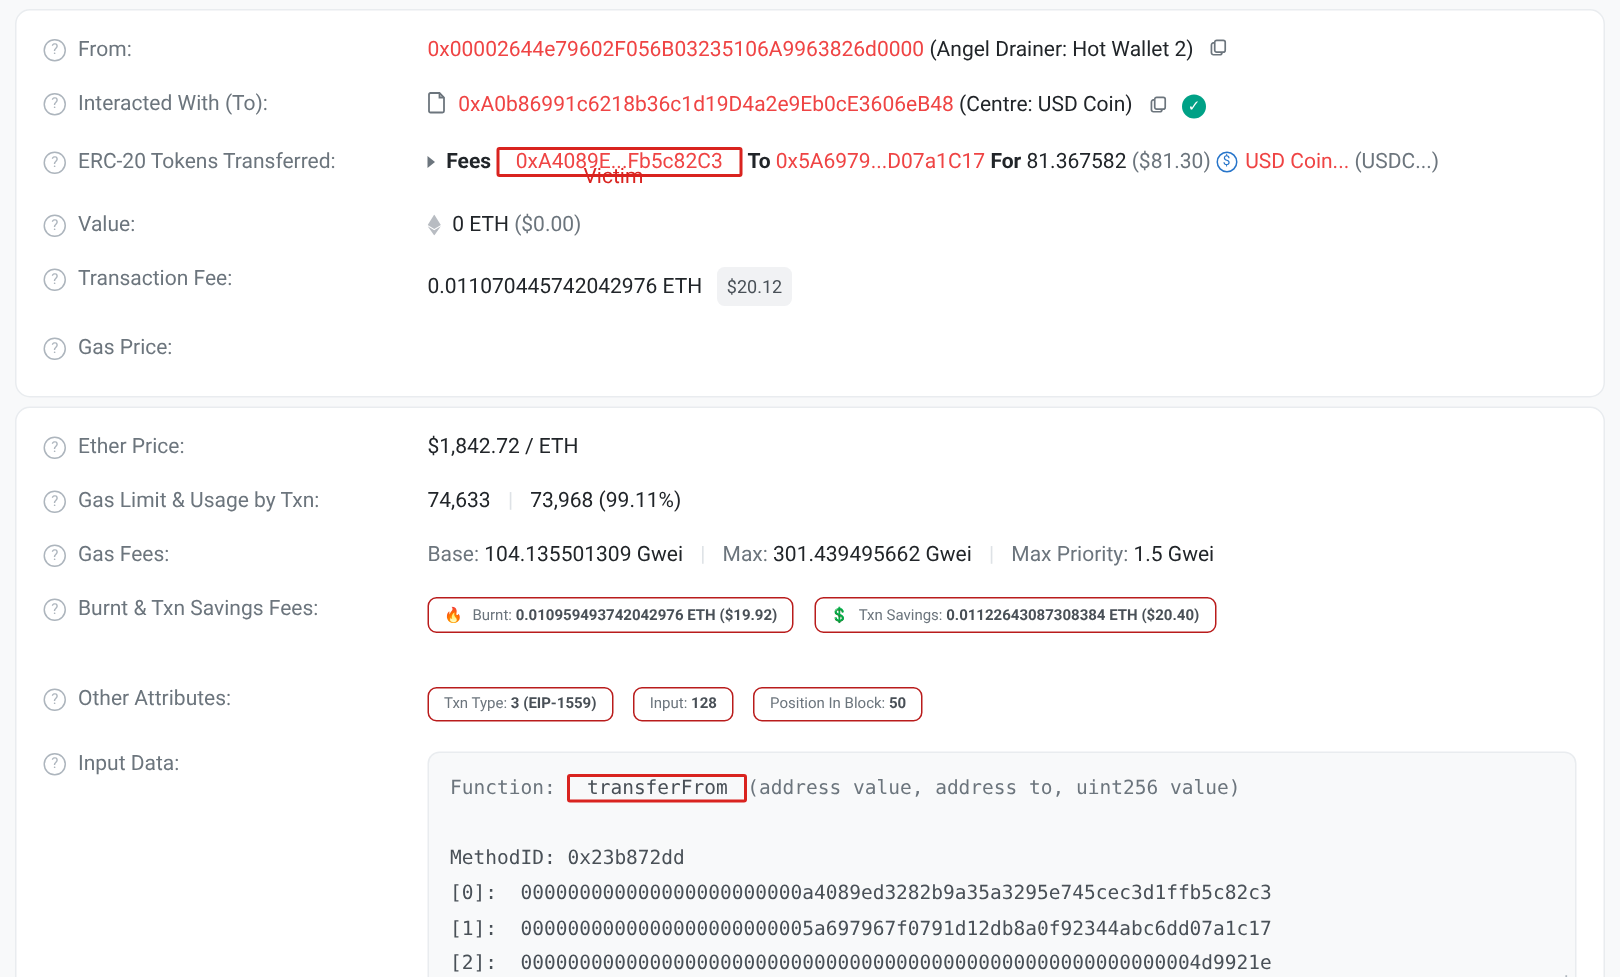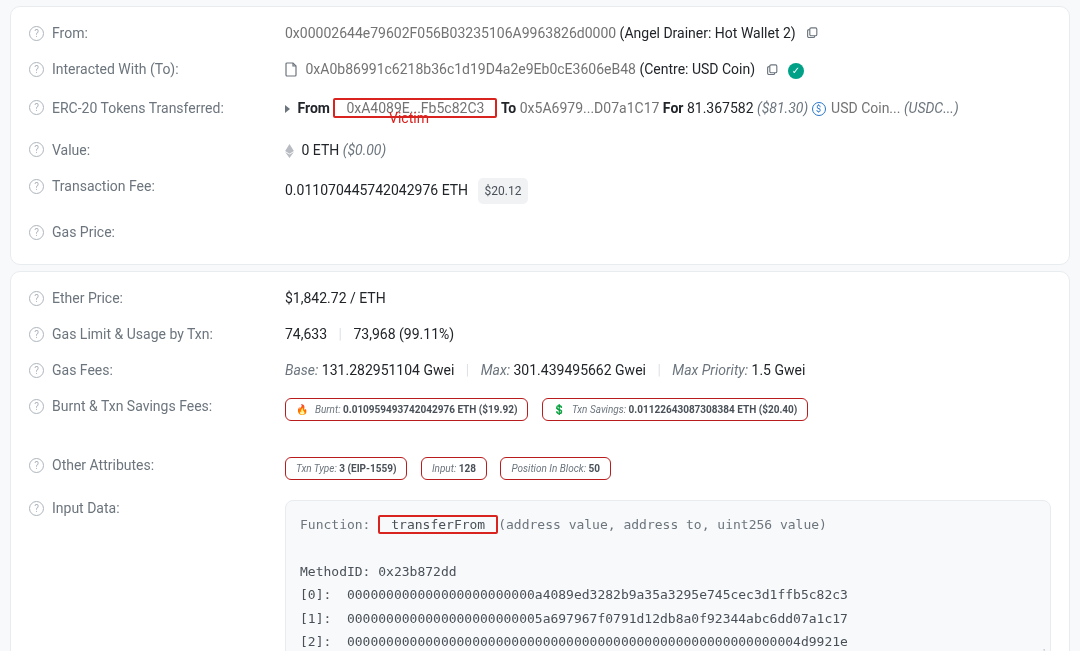--- a/index.html
+++ b/index.html
@@ -38,22 +38,22 @@
     display: inline-flex;
     align-items: center;
     justify-content: center;
     margin-right: 8px;
     flex-shrink: 0;
   }
   .val-col {
     flex: 1;
     color: #212529;
   }
-  .link { color: #737373; text-decoration: none; text-align: right; }
-  .muted { color: #6c757d; font-style: italic; }
+  .link { color: #ef4444; text-decoration: none; text-align: right; }
+  .muted { color: #6c757d; }
   .copy-icon {
     display: inline-block;
     width: 14px; height: 14px;
     vertical-align: middle;
     margin-left: 6px;
   }
   .doc-icon {
     display: inline-block;
     vertical-align: middle;
     margin-right: 4px;
@@ -198,21 +198,21 @@
     </div>
   </div>
 
   <div class="row" style="padding-bottom:0">
     <div class="label-col">
       <span class="q">?</span>
       <span>ERC-20 Tokens Transferred:</span>
     </div>
     <div class="val-col">
       <span class="triangle"></span>
-      <b>From </b>
+      <b>Fees </b>
       <span class="redbox"><a class="link">0xA4089E...Fb5c82C3</a></span>
       <b> To </b>
       <a class="link">0x5A6979...D07a1C17</a>
       <b> For </b>
       <span>81.367582</span>
       <span class="muted"> ($81.30) </span>
       <span class="coin-icon">$</span>
       <a class="link">USD Coin... </a>
       <span class="muted">(USDC...)</span>
     </div>
@@ -276,21 +276,21 @@
       <span>73,968 (99.11%)</span>
     </div>
   </div>
 
   <div class="row">
     <div class="label-col">
       <span class="q">?</span>
       <span>Gas Fees:</span>
     </div>
     <div class="val-col">
-      <span class="muted">Base: </span><span>131.282951104 Gwei</span>
+      <span class="muted">Base: </span><span>104.135501309 Gwei</span>
       <span class="sep">|</span>
       <span class="muted">Max: </span><span>301.439495662 Gwei</span>
       <span class="sep">|</span>
       <span class="muted">Max Priority: </span><span>1.5 Gwei</span>
     </div>
   </div>
 
   <div class="row">
     <div class="label-col">
       <span class="q">?</span>

